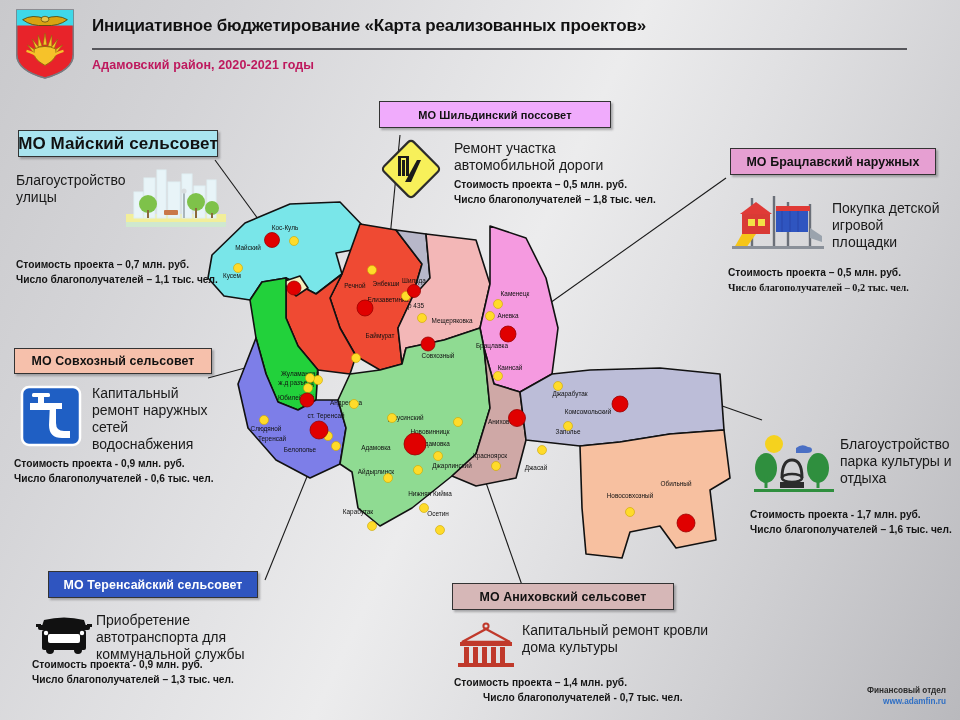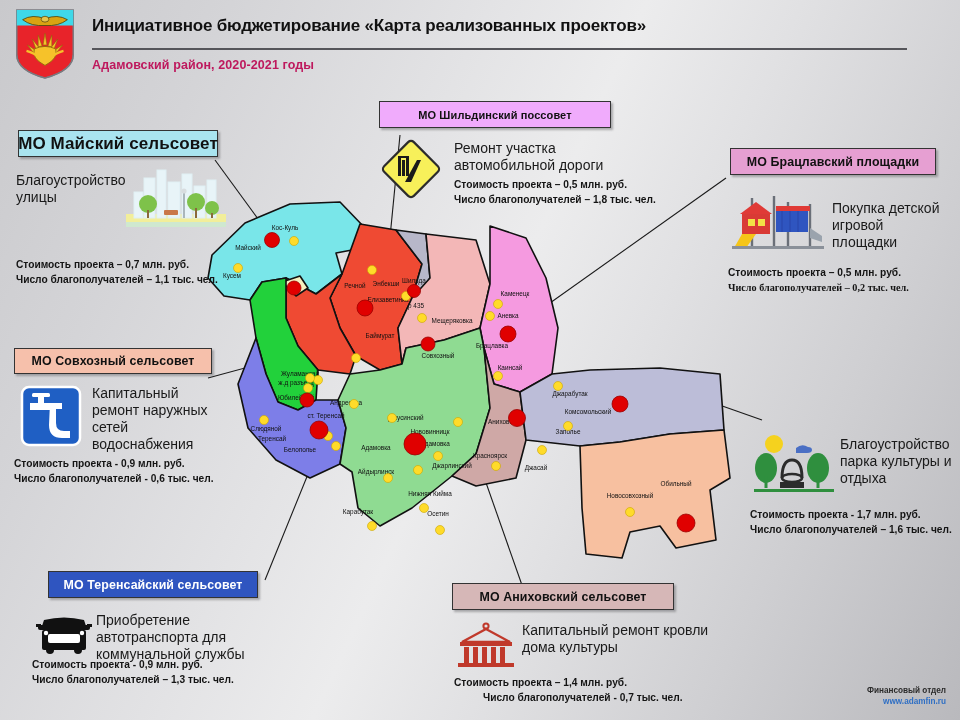--- a/index.html
+++ b/index.html
@@ -269,21 +269,21 @@
       <rect x="26" y="18" width="3" height="20"></rect>
           <rect x="18" y="18" width="11" height="2"></rect>
         </g>
     </svg>
     <div class="desc" style="position:absolute; left:74px; top:2px; width:180px;">Ремонт участка автомобильной дороги</div>
     <div class="stats" style="position:absolute; left:74px; top:40px;">Стоимость проекта  –  0,5 млн. руб.</div>
     <div class="stats" style="position:absolute; left:74px; top:55px;">Число благополучателей  –  1,8 тыс. чел.</div>
   </div>
 
   <div class="cbox" style="left:730px; top:148px; width:206px; height:27px; background:#e69fd2; font-size:12.4px;">
-    <span>МО Брацлавский площадки</span>
+    <span>МО Брацлавский наружных</span>
   </div>
   <div class="blk" style="left:726px; top:188px; width:234px;">
     <svg class="icon-wrap" style="left:0px; top:0px; width:104px; height:68px;" viewBox="0 0 104 68">
       <g stroke="#6a6f78" stroke-width="2.4">
         <line x1="26" y1="10" x2="26" y2="58"></line>
           <line x1="48" y1="8" x2="48" y2="58"></line>
         <line x1="62" y1="14" x2="62" y2="58"></line>
           <line x1="84" y1="16" x2="84" y2="58"></line>
       </g>
       <path d="M14 26 L30 14 L46 26 Z" fill="#e03a36"></path>

